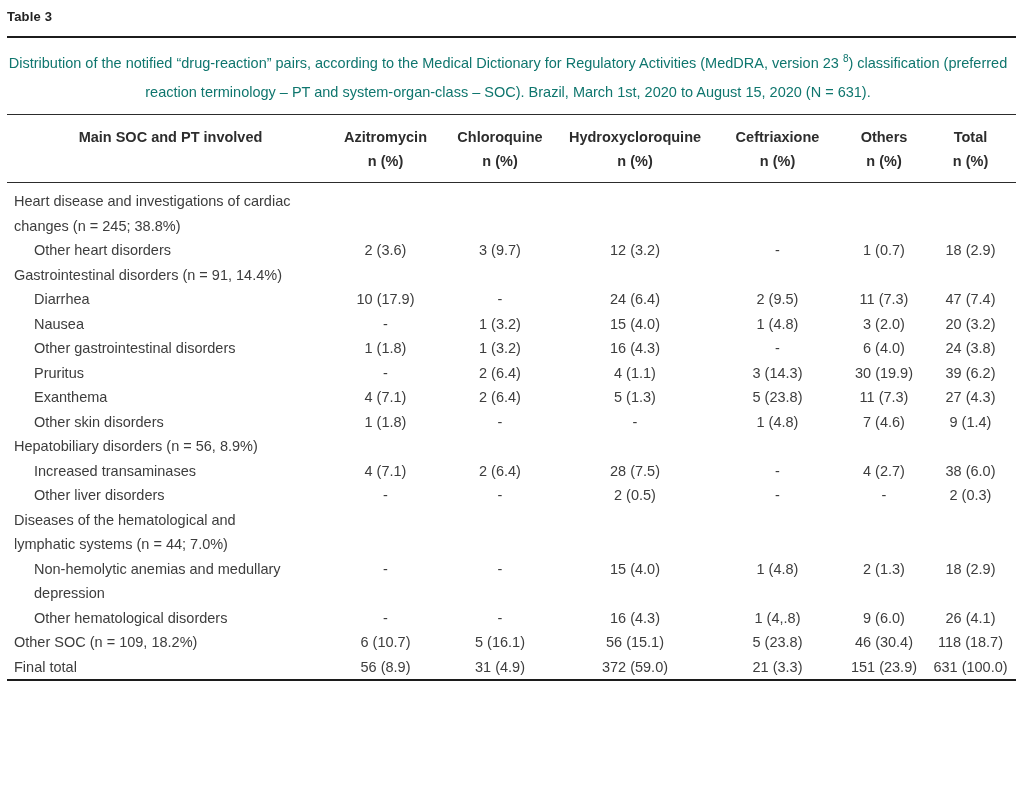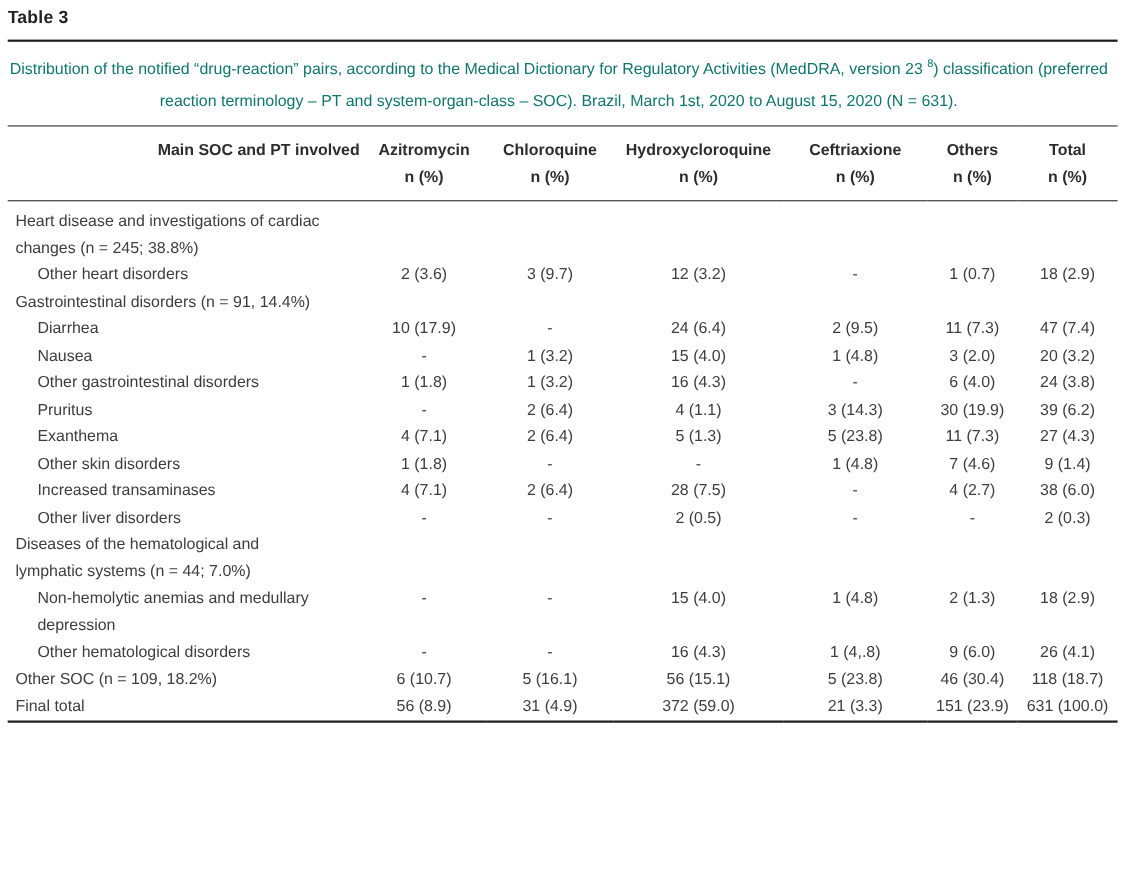--- a/index.html
+++ b/index.html
@@ -7,21 +7,21 @@
   .page {
     width: 1023px;
     height: 809px;
     background: #ffffff;
     font-family: "Liberation Sans", sans-serif;
     color: #3d3d3d;
     padding: 6px 7px 0 7px;
     overflow: hidden;
   }
   .title {
-    font-size: 16px;
+    font-size: 13px;
     font-weight: bold;
     color: #222222;
     line-height: 22px;
     letter-spacing: 0.2px;
   }
   .title-rule {
     border: none;
     border-top: 2px solid #1c1c1c;
     margin-top: 8px;
   }
@@ -48,21 +48,21 @@
   }
   thead th {
     font-size: 14.5px;
     font-weight: bold;
     color: #2d2d2d;
     vertical-align: top;
     padding: 10px 2px 9px 2px;
     border-bottom: 1.5px solid #2c2c2c;
   }
   thead th .hlabel, thead th .hsub { line-height: 24px; }
-  thead th.first { text-align: right; padding-left: 7px; }
+  thead th.first { text-align: center; padding-left: 7px; }
   thead th.num { text-align: center; }
   tbody td {
     font-size: 14.5px;
     line-height: 24.5px;
     vertical-align: top;
     color: #3d3d3d;
     padding: 0 2px;
   }
   tbody tr:first-child td { padding-top: 6px; }
   td.label { text-align: left; padding-left: 7px; }
@@ -201,20 +201,29 @@
         </tr>
         <tr class="pt-row">
           <td class="label">Other skin disorders</td>
           <td class="val">1 (1.8)</td>
           <td class="val">-</td>
           <td class="val">-</td>
           <td class="val">1 (4.8)</td>
           <td class="val">7 (4.6)</td>
           <td class="val">9 (1.4)</td>
         </tr>
+        <tr class="soc-row">
+          <td class="label">Hepatobiliary disorders (n = 56, 8.9%)</td>
+          <td class="val"></td>
+          <td class="val"></td>
+          <td class="val"></td>
+          <td class="val"></td>
+          <td class="val"></td>
+          <td class="val"></td>
+        </tr>
         <tr class="pt-row">
           <td class="label">Increased transaminases</td>
           <td class="val">4 (7.1)</td>
           <td class="val">2 (6.4)</td>
           <td class="val">28 (7.5)</td>
           <td class="val">-</td>
           <td class="val">4 (2.7)</td>
           <td class="val">38 (6.0)</td>
         </tr>
         <tr class="pt-row">

